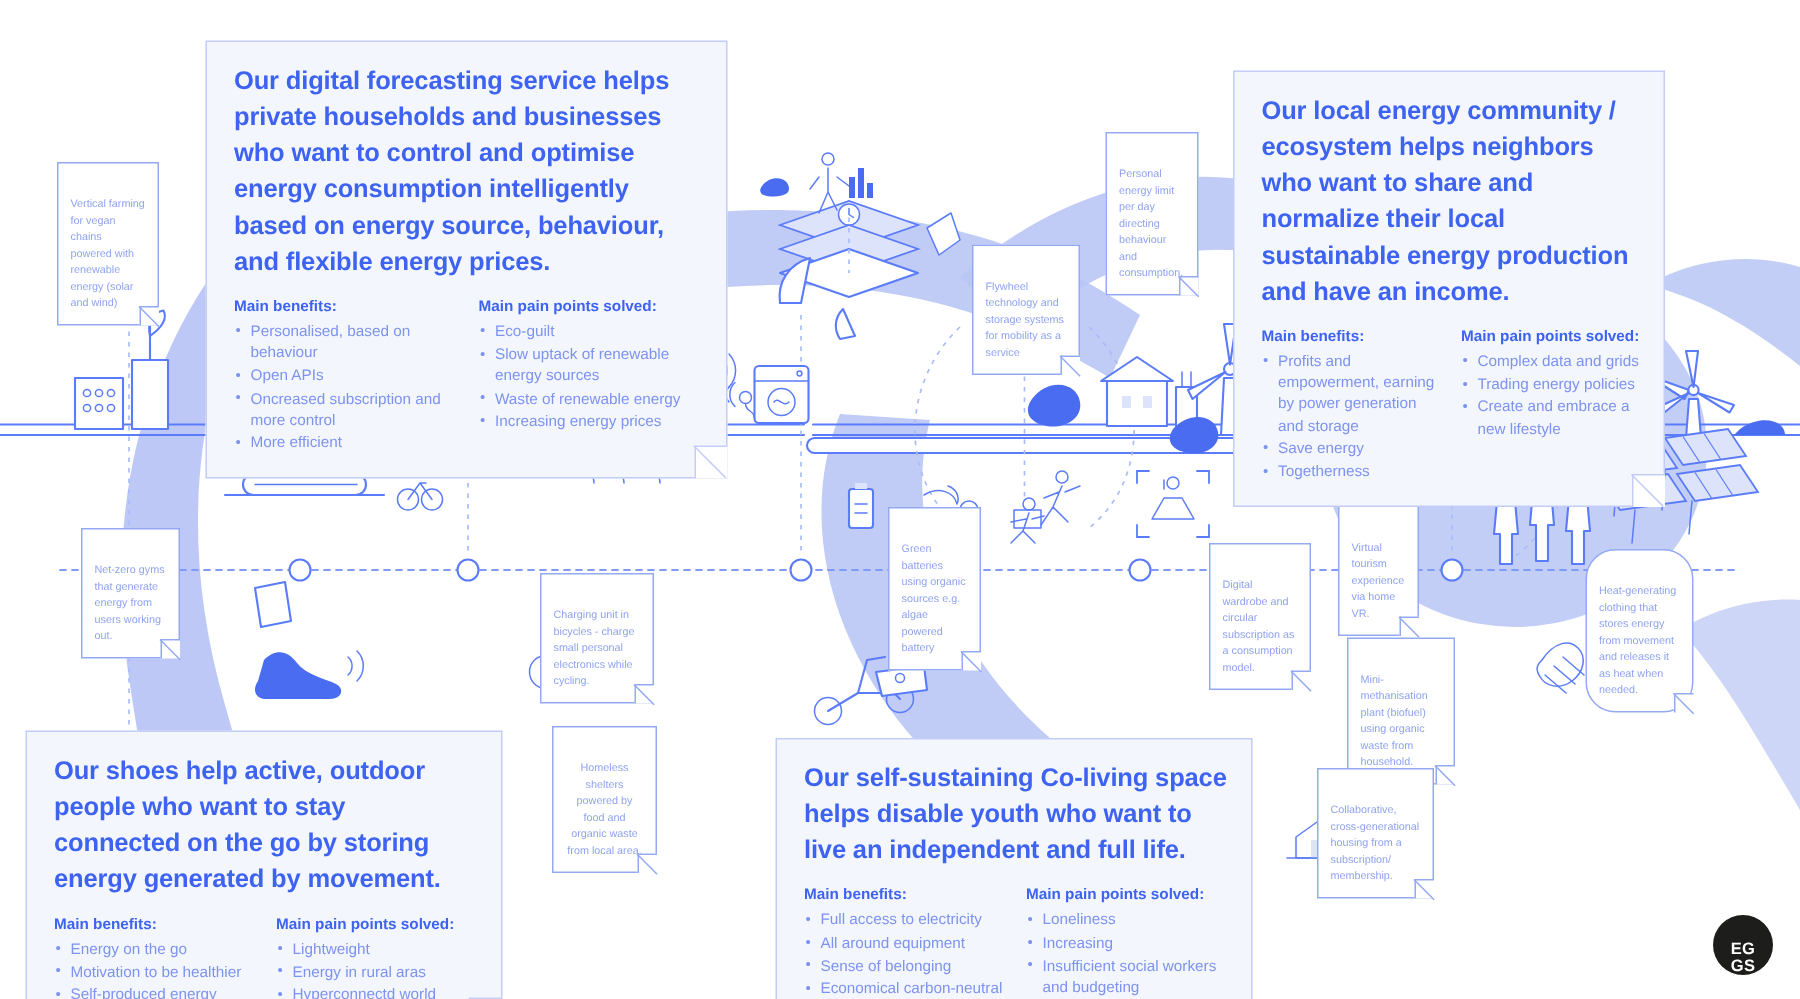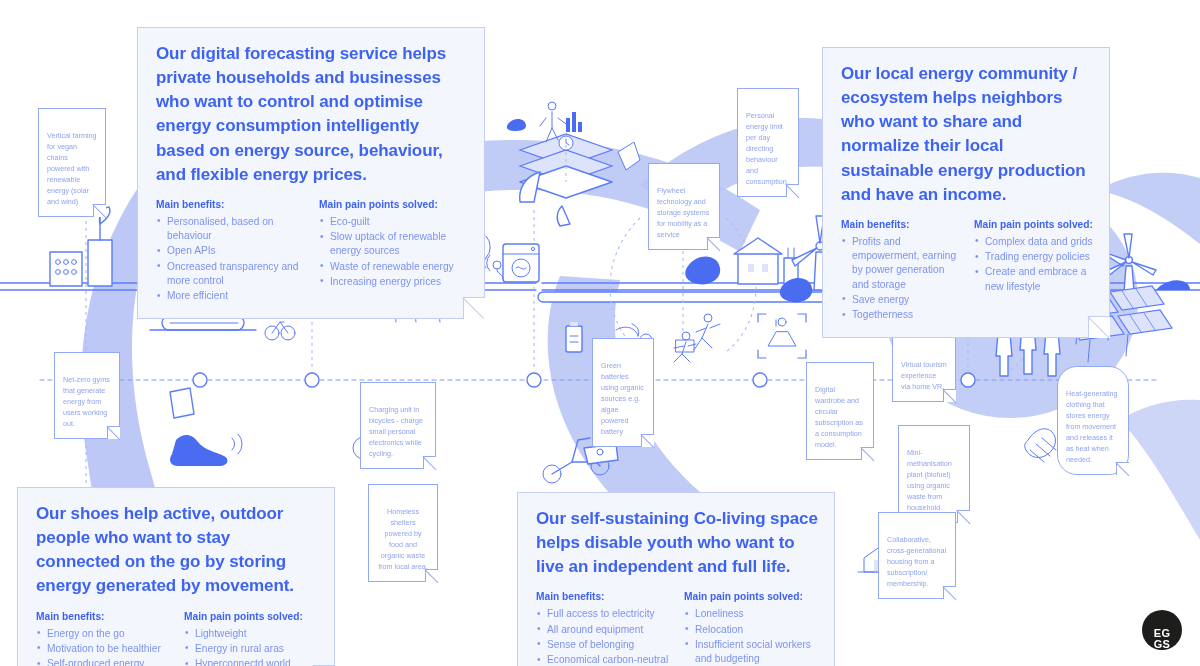--- a/index.html
+++ b/index.html
@@ -120,21 +120,21 @@
   }
 
   #note-vertical-farming { left: 38px;  top: 108px; width: 68px; }
   #note-net-zero-gyms    { left: 54px;  top: 352px; width: 66px; }
   #note-charging-unit    { left: 360px; top: 382px; width: 76px; }
   #note-homeless         { left: 368px; top: 484px; width: 70px; text-align: center; }
   #note-green-batteries  { left: 592px; top: 338px; width: 62px; }
   #note-flywheel         { left: 648px; top: 163px; width: 72px; }
   #note-personal-limit   { left: 737px; top: 88px;  width: 62px; }
   #note-digital-wardrobe { left: 806px; top: 362px; width: 68px; }
-  #note-virtual-tourism  { left: 892px; top: 337px; width: 64px; }
+  #note-virtual-tourism  { left: 892px; top: 337px; width: 54px; }
   #note-mini-plant       { left: 898px; top: 425px; width: 72px; }
   #note-collaborative    { left: 878px; top: 512px; width: 78px; }
   #note-heat-clothing    { left: 1057px;top: 366px; width: 72px; border-radius: 20px; }
 
   
   #logo {
     position: absolute;
     right: 18px; bottom: 16px;
     width: 40px; height: 40px;
     border-radius: 50%;
@@ -471,21 +471,21 @@
 </svg>
 
 <div class="vp-card" id="card-forecasting">
   <p class="vp-head">Our digital forecasting service helps private households and businesses who want to control and optimise energy consumption intelligently based on energy source, behaviour, and flexible energy prices.</p>
   <div class="vp-cols">
     <div class="vp-col">
       <p class="vp-sub">Main benefits:</p>
       <ul class="vp-list">
         <li>Personalised, based on behaviour</li>
         <li>Open APIs</li>
-        <li>Oncreased transparency and more control</li>
+        <li>Oncreased subscription and more control</li>
         <li>More efficient</li>
       </ul>
     </div>
     <div class="vp-col">
       <p class="vp-sub">Main pain points solved:</p>
       <ul class="vp-list">
         <li>Eco-guilt</li>
         <li>Slow uptack of renewable energy sources</li>
         <li>Waste of renewable energy</li>
         <li>Increasing energy prices</li>
@@ -550,21 +550,21 @@
         <li>Full access to electricity</li>
         <li>All around equipment</li>
         <li>Sense of belonging</li>
         <li>Economical carbon-neutral discounts</li>
       </ul>
     </div>
     <div class="vp-col">
       <p class="vp-sub">Main pain points solved:</p>
       <ul class="vp-list">
         <li>Loneliness</li>
-        <li>Relocation</li>
+        <li>Increasing</li>
         <li>Insufficient social workers and budgeting</li>
       </ul>
     </div>
   </div>
   <span class="fold"></span>
 </div>
 
 <div class="note" id="note-vertical-farming">
   <span>Vertical farming for vegan chains powered with renewable energy (solar and wind)</span>
   <span class="note-fold"></span>

